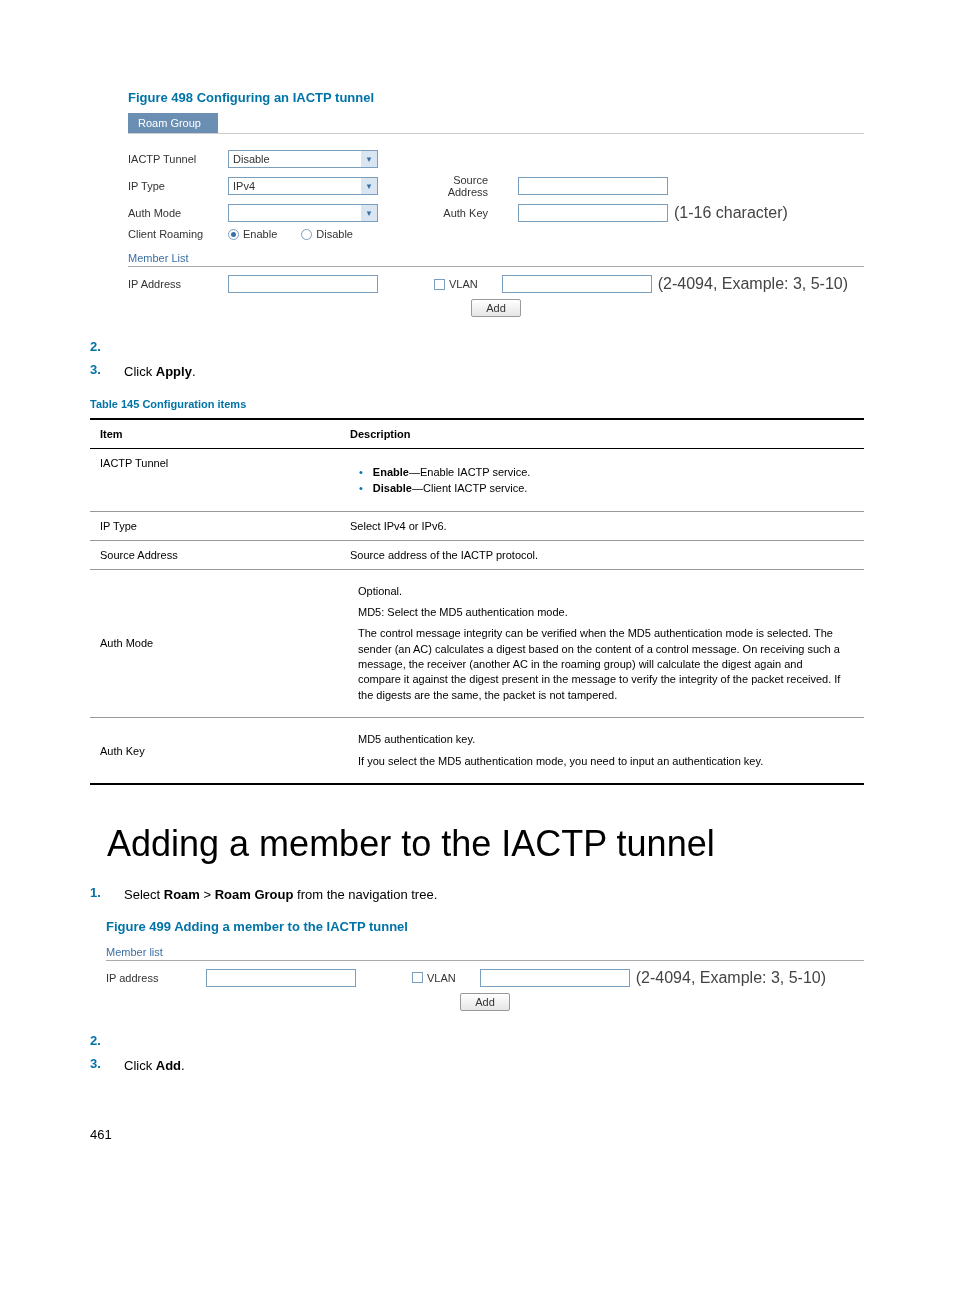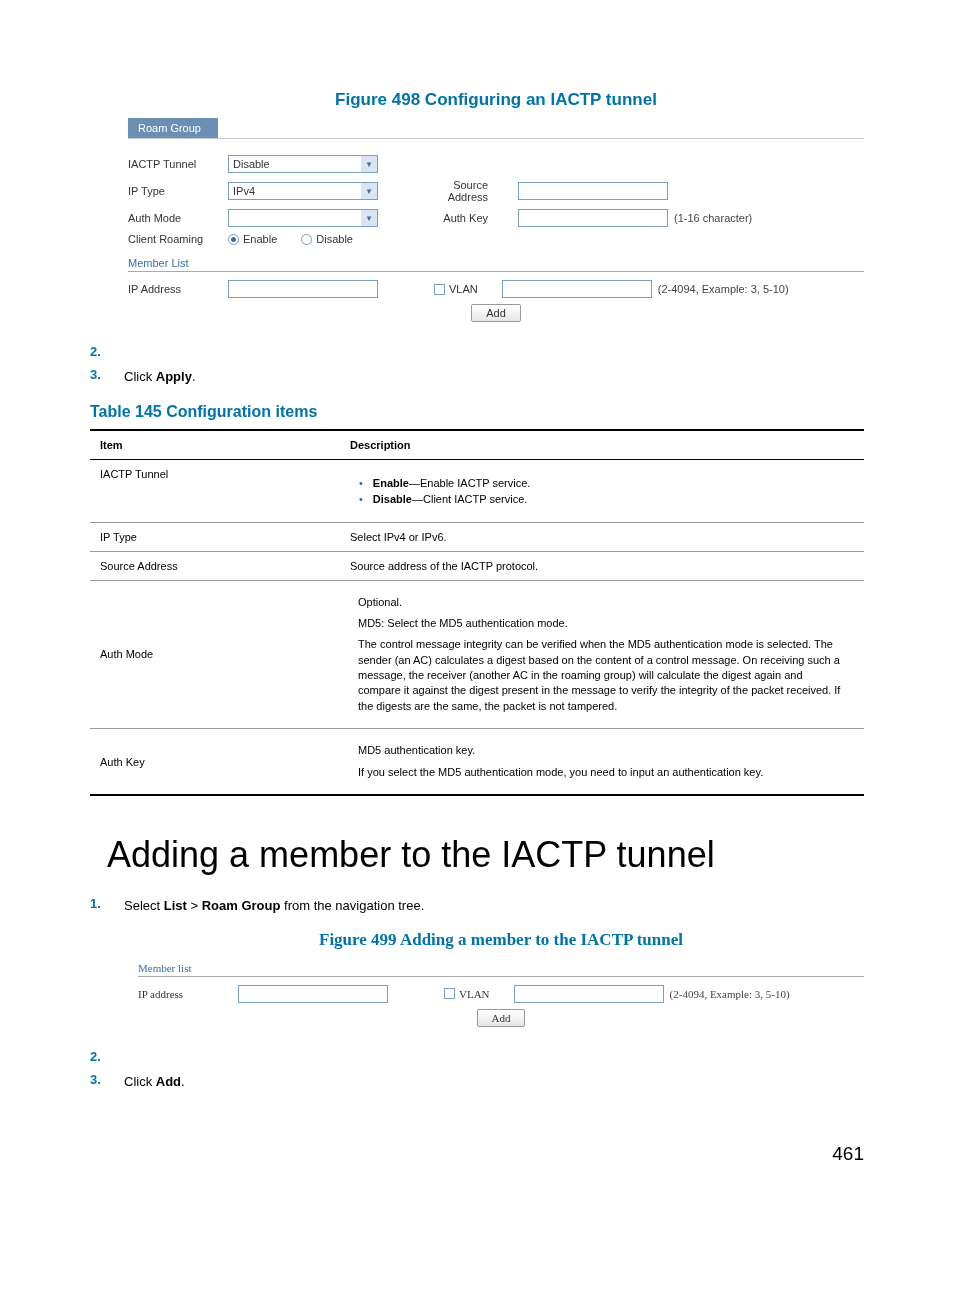--- a/index.html
+++ b/index.html
@@ -11,23 +11,22 @@
   }
   .page {
     width: 954px;
     margin: 0 auto;
     padding: 80px 90px 60px 90px;
     box-sizing: border-box;
   }
   .fig-caption {
     color: #0073a8;
     font-weight: bold;
-    font-size: 17px;
+    font-size: 13px;
     margin: 10px 0 8px 0;
-    text-align: center;
   }
   .you-are-here-tab {
     background: #6b8fb3;
     color: #fff;
     display: inline-block;
     padding: 4px 10px;
     font-size: 11px;
     min-width: 70px;
   }
   .panel {
@@ -149,21 +148,21 @@
   .link {
     color: #0073a8;
   }
   .bold {
     font-weight: bold;
     text-align: right;
   }
   .table-caption {
     color: #0073a8;
     font-weight: bold;
-    font-size: 16px;
+    font-size: 11px;
     margin: 12px 0 8px 0;
   }
   table.cfg {
     border-collapse: collapse;
     width: 100%;
     font-size: 11px;
   }
   table.cfg th, table.cfg td {
     text-align: left;
     padding: 8px 10px;
@@ -199,27 +198,27 @@
     margin: 6px 8px;
     line-height: 1.4;
   }
   h1.section-heading {
     color: #000000;
     font-weight: normal;
     font-size: 36px;
     margin: 38px 0 16px 17px;
   }
   .hint {
-    font-size: 11px;
+    font-size: 16px;
     color: #444;
     margin-left: 6px;
   }
   .page-num {
-    text-align: right;
-    font-size: 19px;
+    text-align: left;
+    font-size: 13px;
     margin-top: 48px;
   }
 </style>
 </head>
 <body>
 
 <div class="page">
 
   <div style="margin-left:38px;">
     <div class="fig-caption">Figure 498 Configuring an IACTP tunnel</div>
@@ -350,26 +349,26 @@
       </tr>
     </tbody>
   </table>
 
   <h1 class="section-heading">Adding a member to the IACTP tunnel</h1>
 
   <div class="ol" style="margin-top:0;">
     <div class="ol-item">
       <div class="ol-num">1.</div>
       <div class="ol-text">
-        <span>Select </span><span class="bold">List</span><span> &gt; </span><span class="bold">Roam Group</span><span> from the navigation tree.</span>
+        <span>Select </span><span class="bold">Roam</span><span> &gt; </span><span class="bold">Roam Group</span><span> from the navigation tree.</span>
       </div>
     </div>
   </div>
 
-  <div style="margin-left:48px;font-family:Liberation Serif, serif;">
+  <div style="margin-left:16px;">
     <div class="fig-caption">Figure 499 Adding a member to the IACTP tunnel</div>
     <div class="panel" style="padding-top:0;">
       <div class="panel-subhead" style="margin-top:0;">Member list</div>
       <div class="panel-row">
         <div class="panel-label">IP address</div>
         <div class="input-like"></div>
         <div style="width:56px;"></div>
         <span style="display:flex;align-items:center;">
           <span class="checkbox-like"></span>
           <span>VLAN</span>

